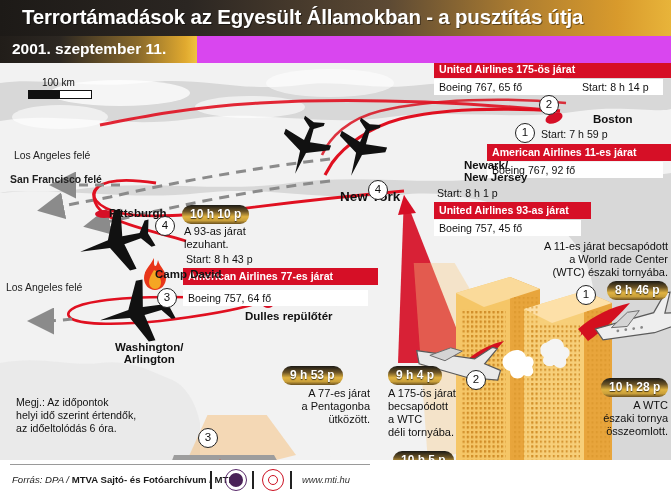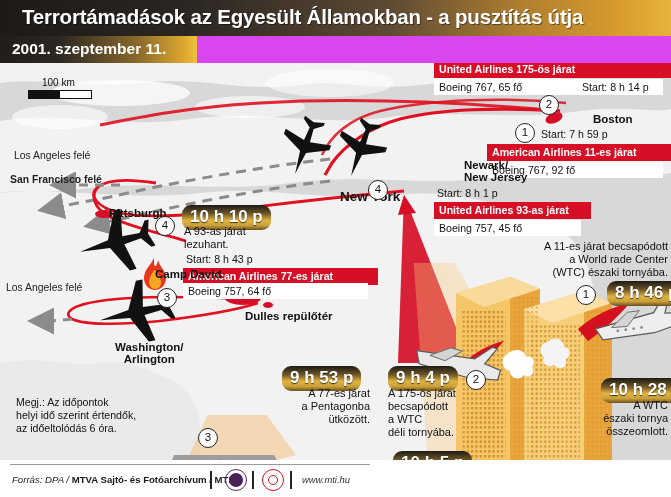--- a/index.html
+++ b/index.html
@@ -86,21 +86,21 @@
     padding-left:27px;
   }
   .graytext{
     position:absolute;color:#222;font-size:10.4px;white-space:nowrap;z-index:20;
   }
 
   
   .timebadge{
     position:absolute;z-index:25;
     background:linear-gradient(180deg,#1c1a16 0%,#6d5526 34%,#e0b341 62%,#caa03a 82%,#6a501f 100%);
-    color:#ffffff;font-weight:bold;font-size:17px;
+    color:#ffffff;font-weight:bold;font-size:12px;
     padding:2px 8px 3px 8px;border-radius:9px;white-space:nowrap;
     text-shadow:0 1px 1px rgba(0,0,0,.7);
   }
   .cap{
     position:absolute;z-index:25;color:#111;font-size:11px;line-height:13px;white-space:pre;
   }
   .cap.right{text-align:right;}
 
   
   .numcircle{
@@ -329,21 +329,21 @@
     <div class="redlabel" style="left:487px;top:81px;width:176px;">American Airlines 11-es járat</div>
     <div class="whitebox" style="left:487px;top:99px;width:176px;box-sizing:border-box;">Boeing 767, 92 fő</div>
 
     <div class="plaintext" style="left:437px;top:124px;">Start: 8 h 1 p</div>
     <div class="redlabel" style="left:434px;top:139px;width:147px;">United Airlines 93-as járat</div>
     <div class="whitebox" style="left:434px;top:157px;width:147px;box-sizing:border-box;">Boeing 757, 45 fő</div>
     <div class="numcircle" style="left:368px;top:117px;">4</div>
 
     <div class="plaintext" style="left:186px;top:190px;">Start: 8 h 43 p</div>
     <div class="redlabel" style="left:183px;top:205px;width:185px;">American Airlines 77-es járat</div>
-    <div class="whitebox" style="left:183px;top:220px;width:185px;box-sizing:border-box;">Boeing 757, 64 fő</div>
+    <div class="whitebox" style="left:183px;top:227px;width:185px;box-sizing:border-box;">Boeing 757, 64 fő</div>
     <div class="numcircle" style="left:157px;top:225px;">3</div>
 
     <div class="numcircle" style="left:155px;top:153px;">4</div>
     <div class="timebadge" style="left:182px;top:142px;">10 h 10 p</div>
     <div class="cap" style="left:184px;top:162px;">A 93-as járat
 lezuhant.</div>
 
     <div class="numcircle" style="left:198px;top:365px;">3</div>
     <div class="timebadge" style="left:282px;top:303px;">9 h 53 p</div>
     <div class="cap right" style="left:266px;top:324px;width:104px;">A 77-es járat

